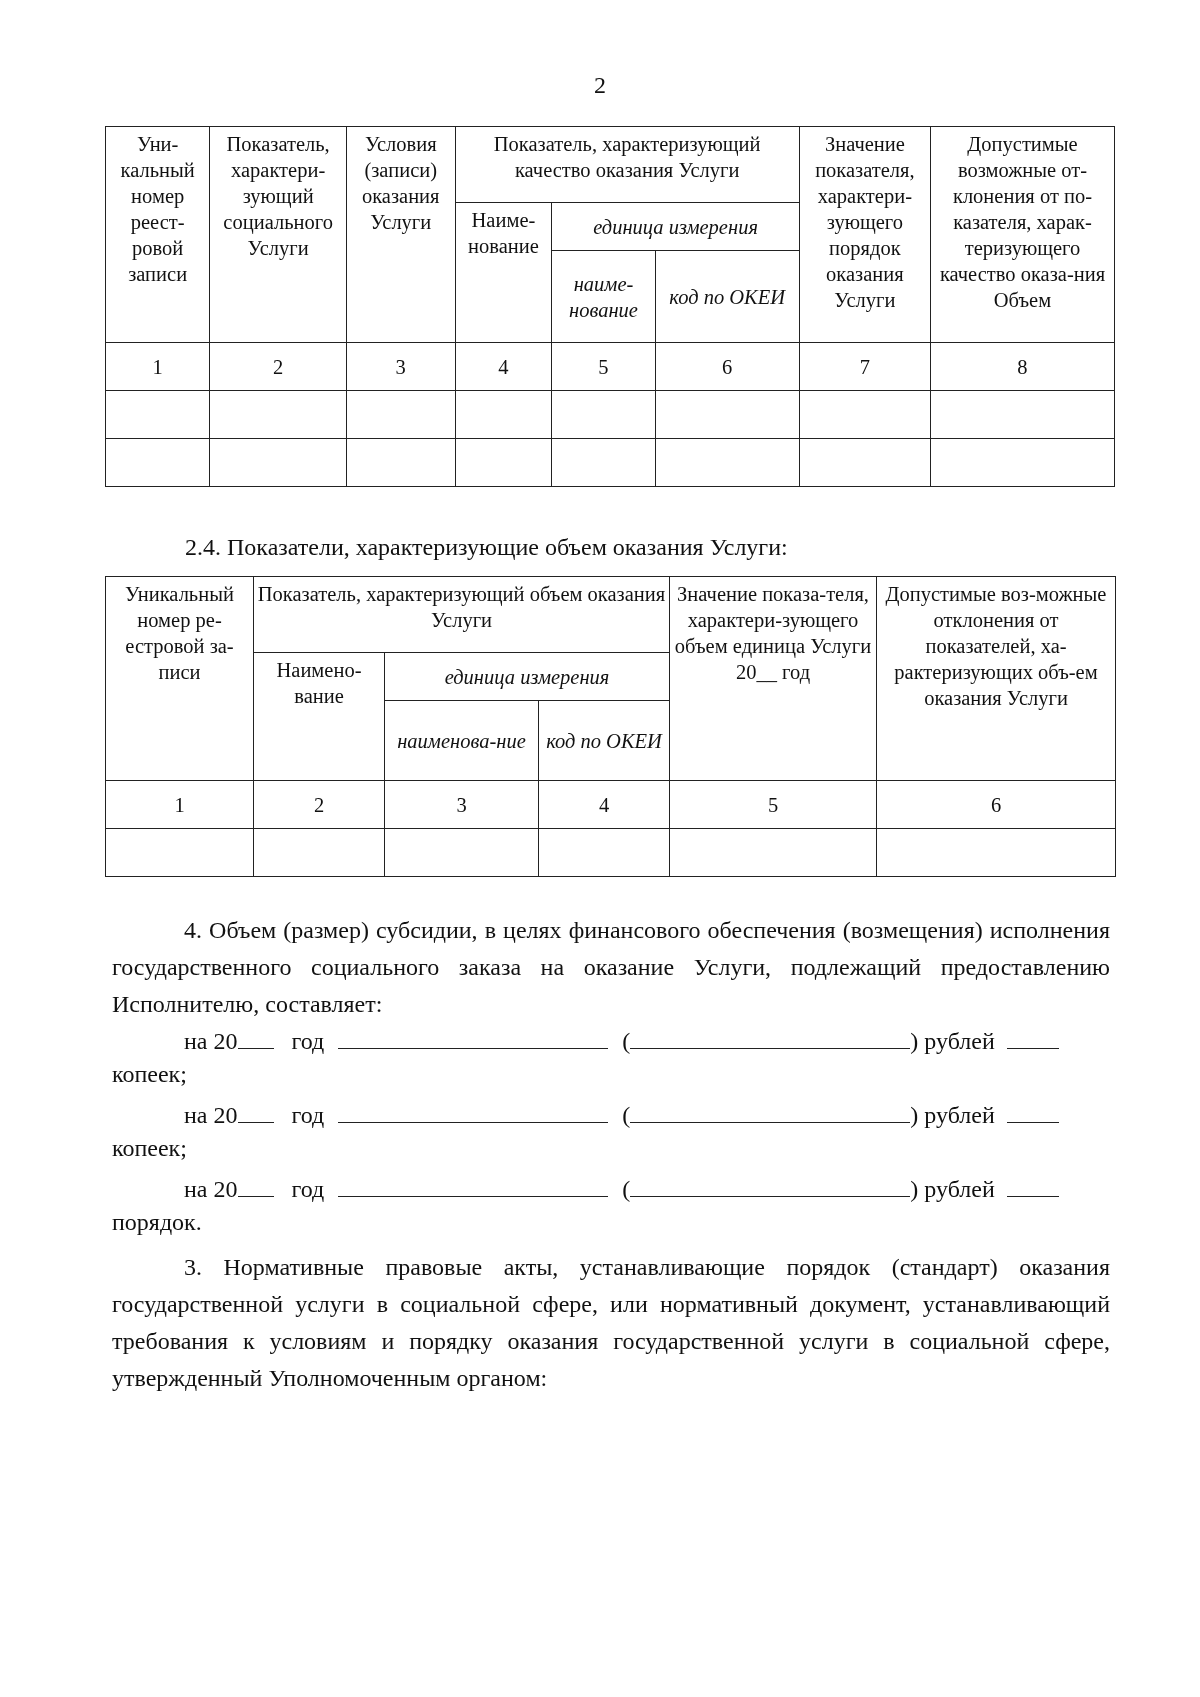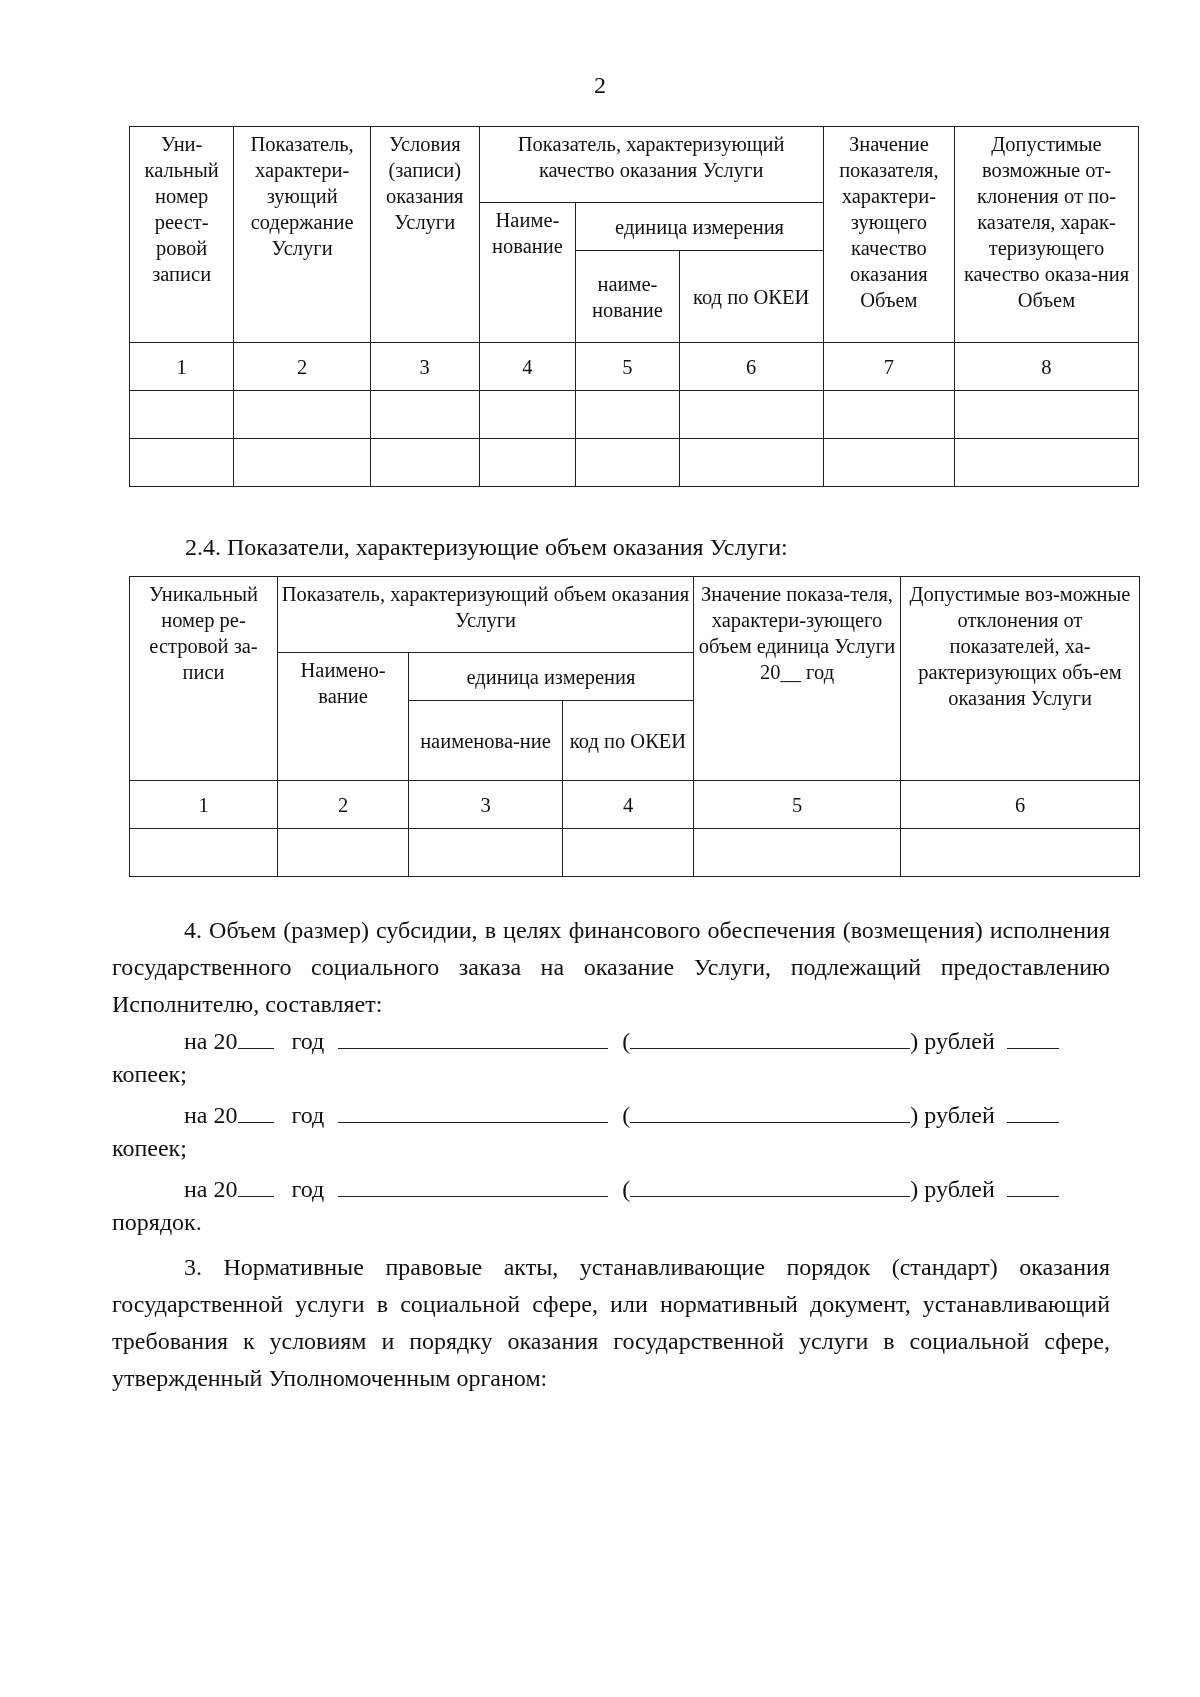--- a/index.html
+++ b/index.html
@@ -1,21 +1,21 @@
 <!DOCTYPE html>
 <html><head>
 <meta charset="utf-8">
 <style>
   html, body { margin:0; padding:0; background:#ffffff; }
   body { width:1200px; height:1697px; position:relative; font-family:"Liberation Serif","DejaVu Serif",serif; color:#111; overflow:hidden; }
   .page-num { position:absolute; top:72px; left:0; width:1200px; text-align:center; font-size:24px; }
-  table { border-collapse:collapse; position:absolute; table-layout:fixed;margin-left:24px; }
+  table { border-collapse:collapse; position:absolute; table-layout:fixed; }
   td { border:1.5px solid #222; text-align:center; vertical-align:top; font-size:20.5px; line-height:26px; padding:4px 2px; }
   td.num { vertical-align:middle; padding:8px 2px; }
-  td.mid { vertical-align:middle; }
+  td.mid { vertical-align:middle;font-style:italic; }
   #t1 { left:105px; top:126px; width:1010px; }
   #t2 { left:105px; top:576px; width:1010px; }
   .heading { position:absolute; left:185px; top:534px; font-size:24px; }
   .para { position:absolute; left:112px; width:998px; font-size:24px; line-height:37px; text-align:justify; }
   .para .indent { display:inline-block; width:72px; }
   .line { position:absolute; left:112px; width:998px; font-size:24px; height:37px; }
   .blank { display:inline-block; border-bottom:1.5px solid #222; height:24px; vertical-align:baseline; }
 </style>
 </head>
 <body>
@@ -29,24 +29,24 @@
       <col style="width:101px">
       <col style="width:90px">
     <col style="width:96px">
       <col style="width:134px">
       <col style="width:122px">
       <col style="width:171px">
   </colgroup>
   <tbody>
       <tr style="height:76px">
     <td rowspan="3">Уни-кальный номер реест-ровой записи</td>
-    <td rowspan="3">Показатель, характери-зующий содержание Услуги</td>
+    <td rowspan="3">Показатель, характери-зующий социального Услуги</td>
     <td rowspan="3">Условия (записи) оказания Услуги</td>
     <td colspan="3">Показатель, характеризующий качество оказания Услуги</td>
-    <td rowspan="3">Значение показателя, характери-зующего качество оказания Объем</td>
+    <td rowspan="3">Значение показателя, характери-зующего порядок оказания Услуги</td>
     <td rowspan="3">Допустимые возможные от-клонения от по-казателя, харак-теризующего качество оказа-ния Объем</td>
   </tr>
   <tr style="height:48px">
     <td rowspan="2">Наиме-нование</td>
     <td colspan="2" class="mid">единица измерения</td>
   </tr>
   <tr style="height:92px">
     <td class="mid">наиме-нование</td>
     <td class="mid">код по ОКЕИ</td>
   </tr>

